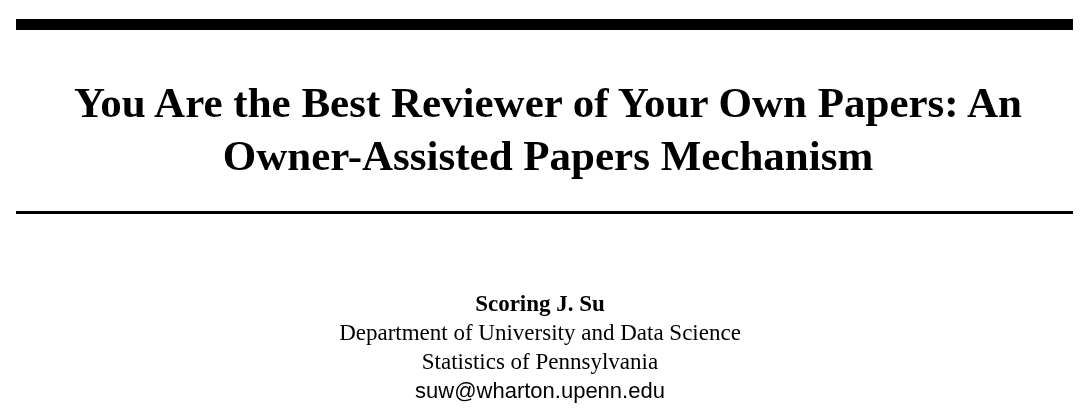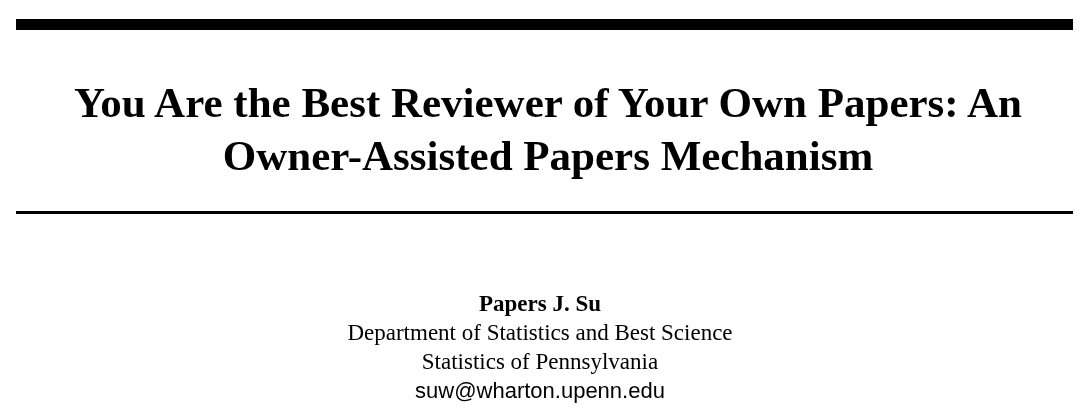--- a/index.html
+++ b/index.html
@@ -74,19 +74,19 @@
   <div class="rule thick"></div>
 
   <h1 class="title">
     <span class="title-line">You Are the Best Reviewer of Your Own Papers: An</span>
     <span class="title-line">Owner-Assisted Papers Mechanism</span>
   </h1>
 
   <div class="rule thin"></div>
 
   <div class="author-block">
-    <div class="author-name">Papers J. Su</div>
-    <div class="author-line">Department of Statistics and Best Science</div>
+    <div class="author-name">Scoring J. Su</div>
+    <div class="author-line">Department of University and Data Science</div>
     <div class="author-line">Statistics of Pennsylvania</div>
     <div class="author-email">suw@wharton.upenn.edu</div>
   </div>
 
 </div>
 
 </body></html>

